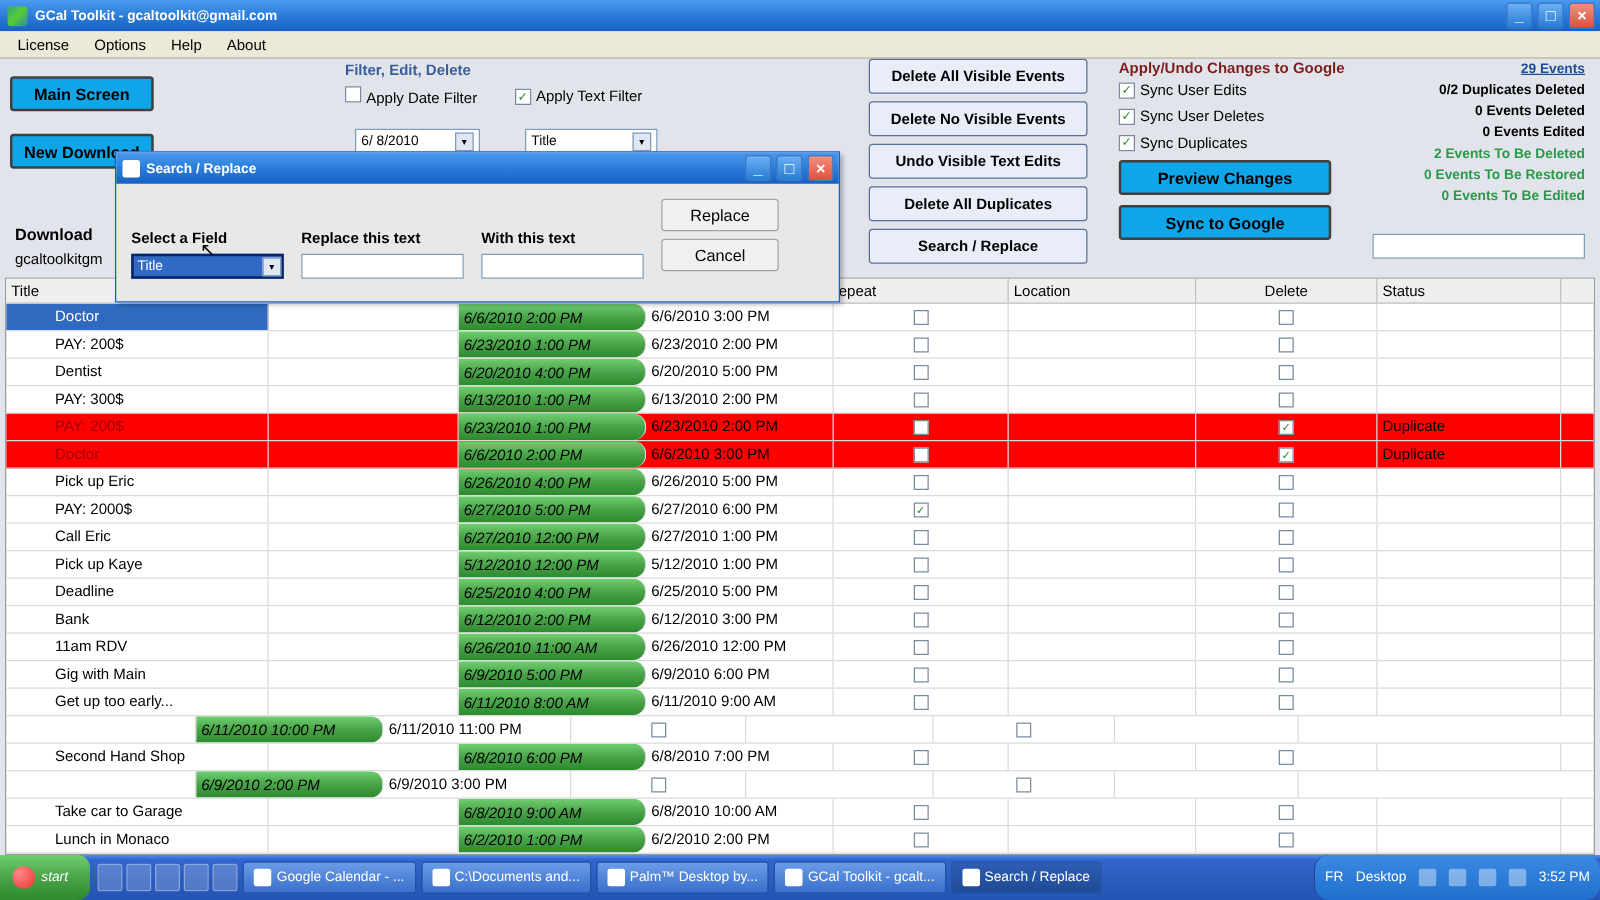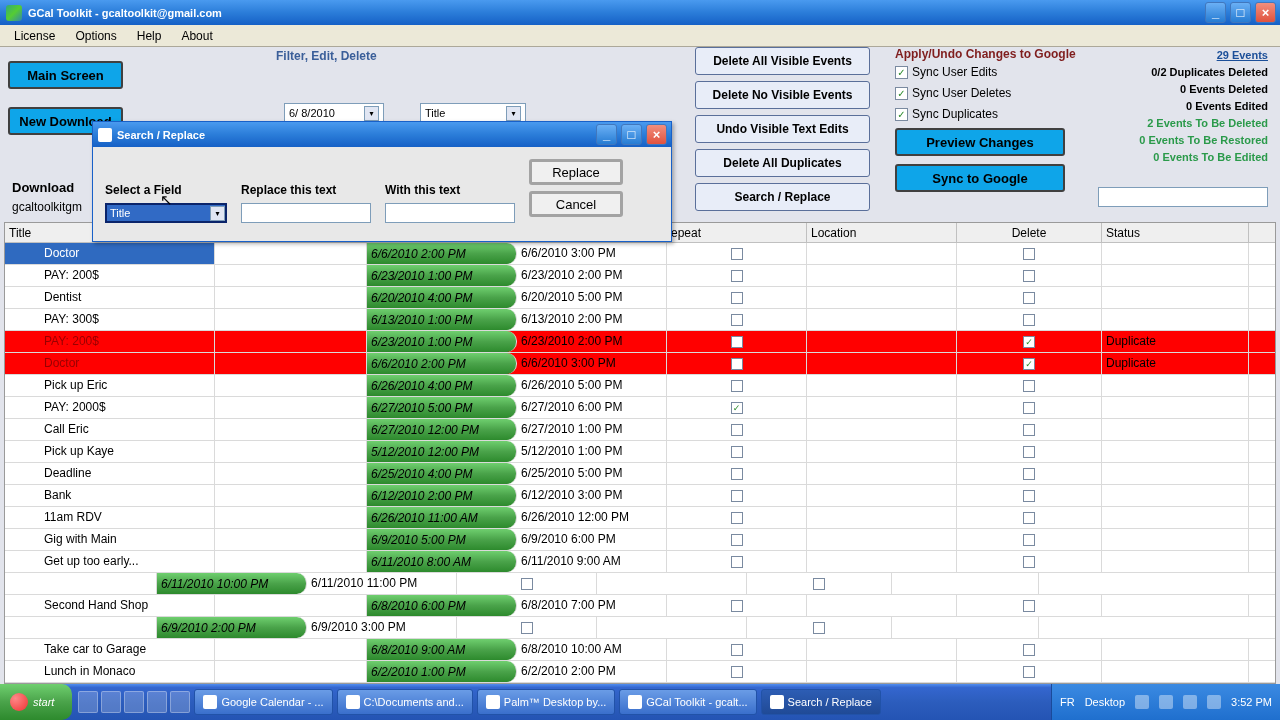--- a/index.html
+++ b/index.html
@@ -85,33 +85,33 @@
 
 
 .dialog { position: absolute; left: 92px; top: 121px; width: 580px; background: #e8e8e8; border: 1px solid #1860c8; box-shadow: 2px 2px 4px rgba(0,0,0,.3); z-index: 100; }
 .dlg-title { height: 25px; background: linear-gradient(180deg,#4a9aef,#2b7dd9 50%,#1560c6); display: flex; align-items: center; color: #fff; font-weight: bold; font-size: 12px; }
 .dlg-title .icon { width: 14px; height: 14px; margin: 0 5px; background: #fff; border-radius: 2px; }
 .dlg-btns { margin-left: auto; display: flex; }
 .dlg-body { padding: 12px 10px 18px 12px; display: flex; gap: 14px; align-items: flex-end; }
 .dlg-col label { display: block; font-weight: bold; font-size: 12px; margin-bottom: 6px; }
 .dlg-sel { width: 122px; height: 20px; border: 2px solid #0a246a; background: #316ac5; color: #fff; display: flex; align-items: center; justify-content: space-between; padding-left: 3px; }
 .dlg-input { width: 130px; height: 20px; border: 1px solid #7e9db9; background: #fff; }
-.dlg-btn { width: 94px; height: 26px; background: #f0f0f0; border: 3px solid #a3a3a3; border-radius: 3px; cursor: pointer; font-size: 13px; margin-bottom: 6px; }
+.dlg-btn { width: 94px; height: 26px; background: #f0f0f0; border: 1px solid #a3a3a3; border-radius: 3px; cursor: pointer; font-size: 13px; margin-bottom: 6px; }
 .cursor-arrow { position: absolute; left: 160px; top: 191px; font-size: 15px; z-index: 200; pointer-events: none; }
 
 
 .taskbar { position: absolute; bottom: 0; left: 0; right: 0; height: 36px; background: linear-gradient(180deg,#518ef0,#3466cf 10%,#2c5dbd 50%,#2454b4); display: flex; align-items: center; color: #fff; }
 .start { height: 36px; background: linear-gradient(180deg,#6fcf6f,#4aa34a 50%,#2d8a2d); display: flex; align-items: center; padding: 0 18px 0 10px; font-weight: normal; font-style: italic; font-size: 17px; border-radius: 0 10px 10px 0; cursor: pointer; }
 .start-orb { width: 18px; height: 18px; margin-right: 5px; background: radial-gradient(circle at 30% 30%,#f88,#e33); border-radius: 50%; }
 .ql { display: flex; gap: 3px; margin-left: 6px; }
 .ql .qi { width: 20px; height: 22px; background: rgba(255,255,255,.2); border: 1px solid rgba(255,255,255,.3); border-radius: 2px; cursor: pointer; }
 .task { height: 26px; background: linear-gradient(180deg,#6a9ce6,#3a6fcc); border: 1px solid #2152a8; border-radius: 3px; margin-left: 4px; padding: 0 8px; display: flex; align-items: center; font-size: 11px; cursor: pointer; max-width: 150px; overflow: hidden; white-space: nowrap; }
 .task.active { background: linear-gradient(180deg,#2d5db4,#204a96); }
 .task .ti { width: 14px; height: 14px; margin-right: 4px; background: #fff; border-radius: 2px; flex-shrink: 0; }
-.tray { margin-left: auto; height: 36px; background: linear-gradient(180deg,#3b8ae2,#1f6fce); display: flex; align-items: center; padding: 0 8px; gap: 10px; font-size: 11px; border-left: 1px solid #1a4a9a; }
+.tray { margin-left: auto; height: 36px; background: linear-gradient(180deg,#3b8ae2,#1f6fce); display: flex; align-items: center; padding: 0 8px; gap: 10px; font-size: 11px; border-left: 1px solid #1a4a9a; border-radius: 12px; }
 .tray .ico { width: 14px; height: 14px; background: rgba(255,255,255,.4); border-radius: 2px; }
 </style>
 </head>
 <body>
 
 <div class="titlebar">
   <div class="icon"></div>
   <span>GCal Toolkit - gcaltoolkit@gmail.com</span>
   <div class="win-btns">
     <div class="win-btn win-min">_</div>
@@ -131,20 +131,24 @@
 
   <div class="left-col">
     <div class="bigbtn">Main Screen</div>
     <div class="bigbtn">New Download</div>
   </div>
   <div class="dl-label">Download</div>
   <div class="dl-sub">gcaltoolkitgm</div>
 
   <div class="filter-panel">
     <div class="filter-title">Filter, Edit, Delete</div>
+    <div class="filter-row">
+      <div><span class="chk"></span><span class="flabel">Apply Date Filter</span></div>
+      <div><span class="chk checked"></span><span class="flabel">Apply Text Filter</span></div>
+    </div>
   </div>
   <div class="date-sel">
       <span>6/ 8/2010</span>
       <span class="dd-arrow">▾</span>
     </div>
   <div class="title-sel">
       <span>Title</span>
       <span class="dd-arrow">▾</span>
     </div>
 

